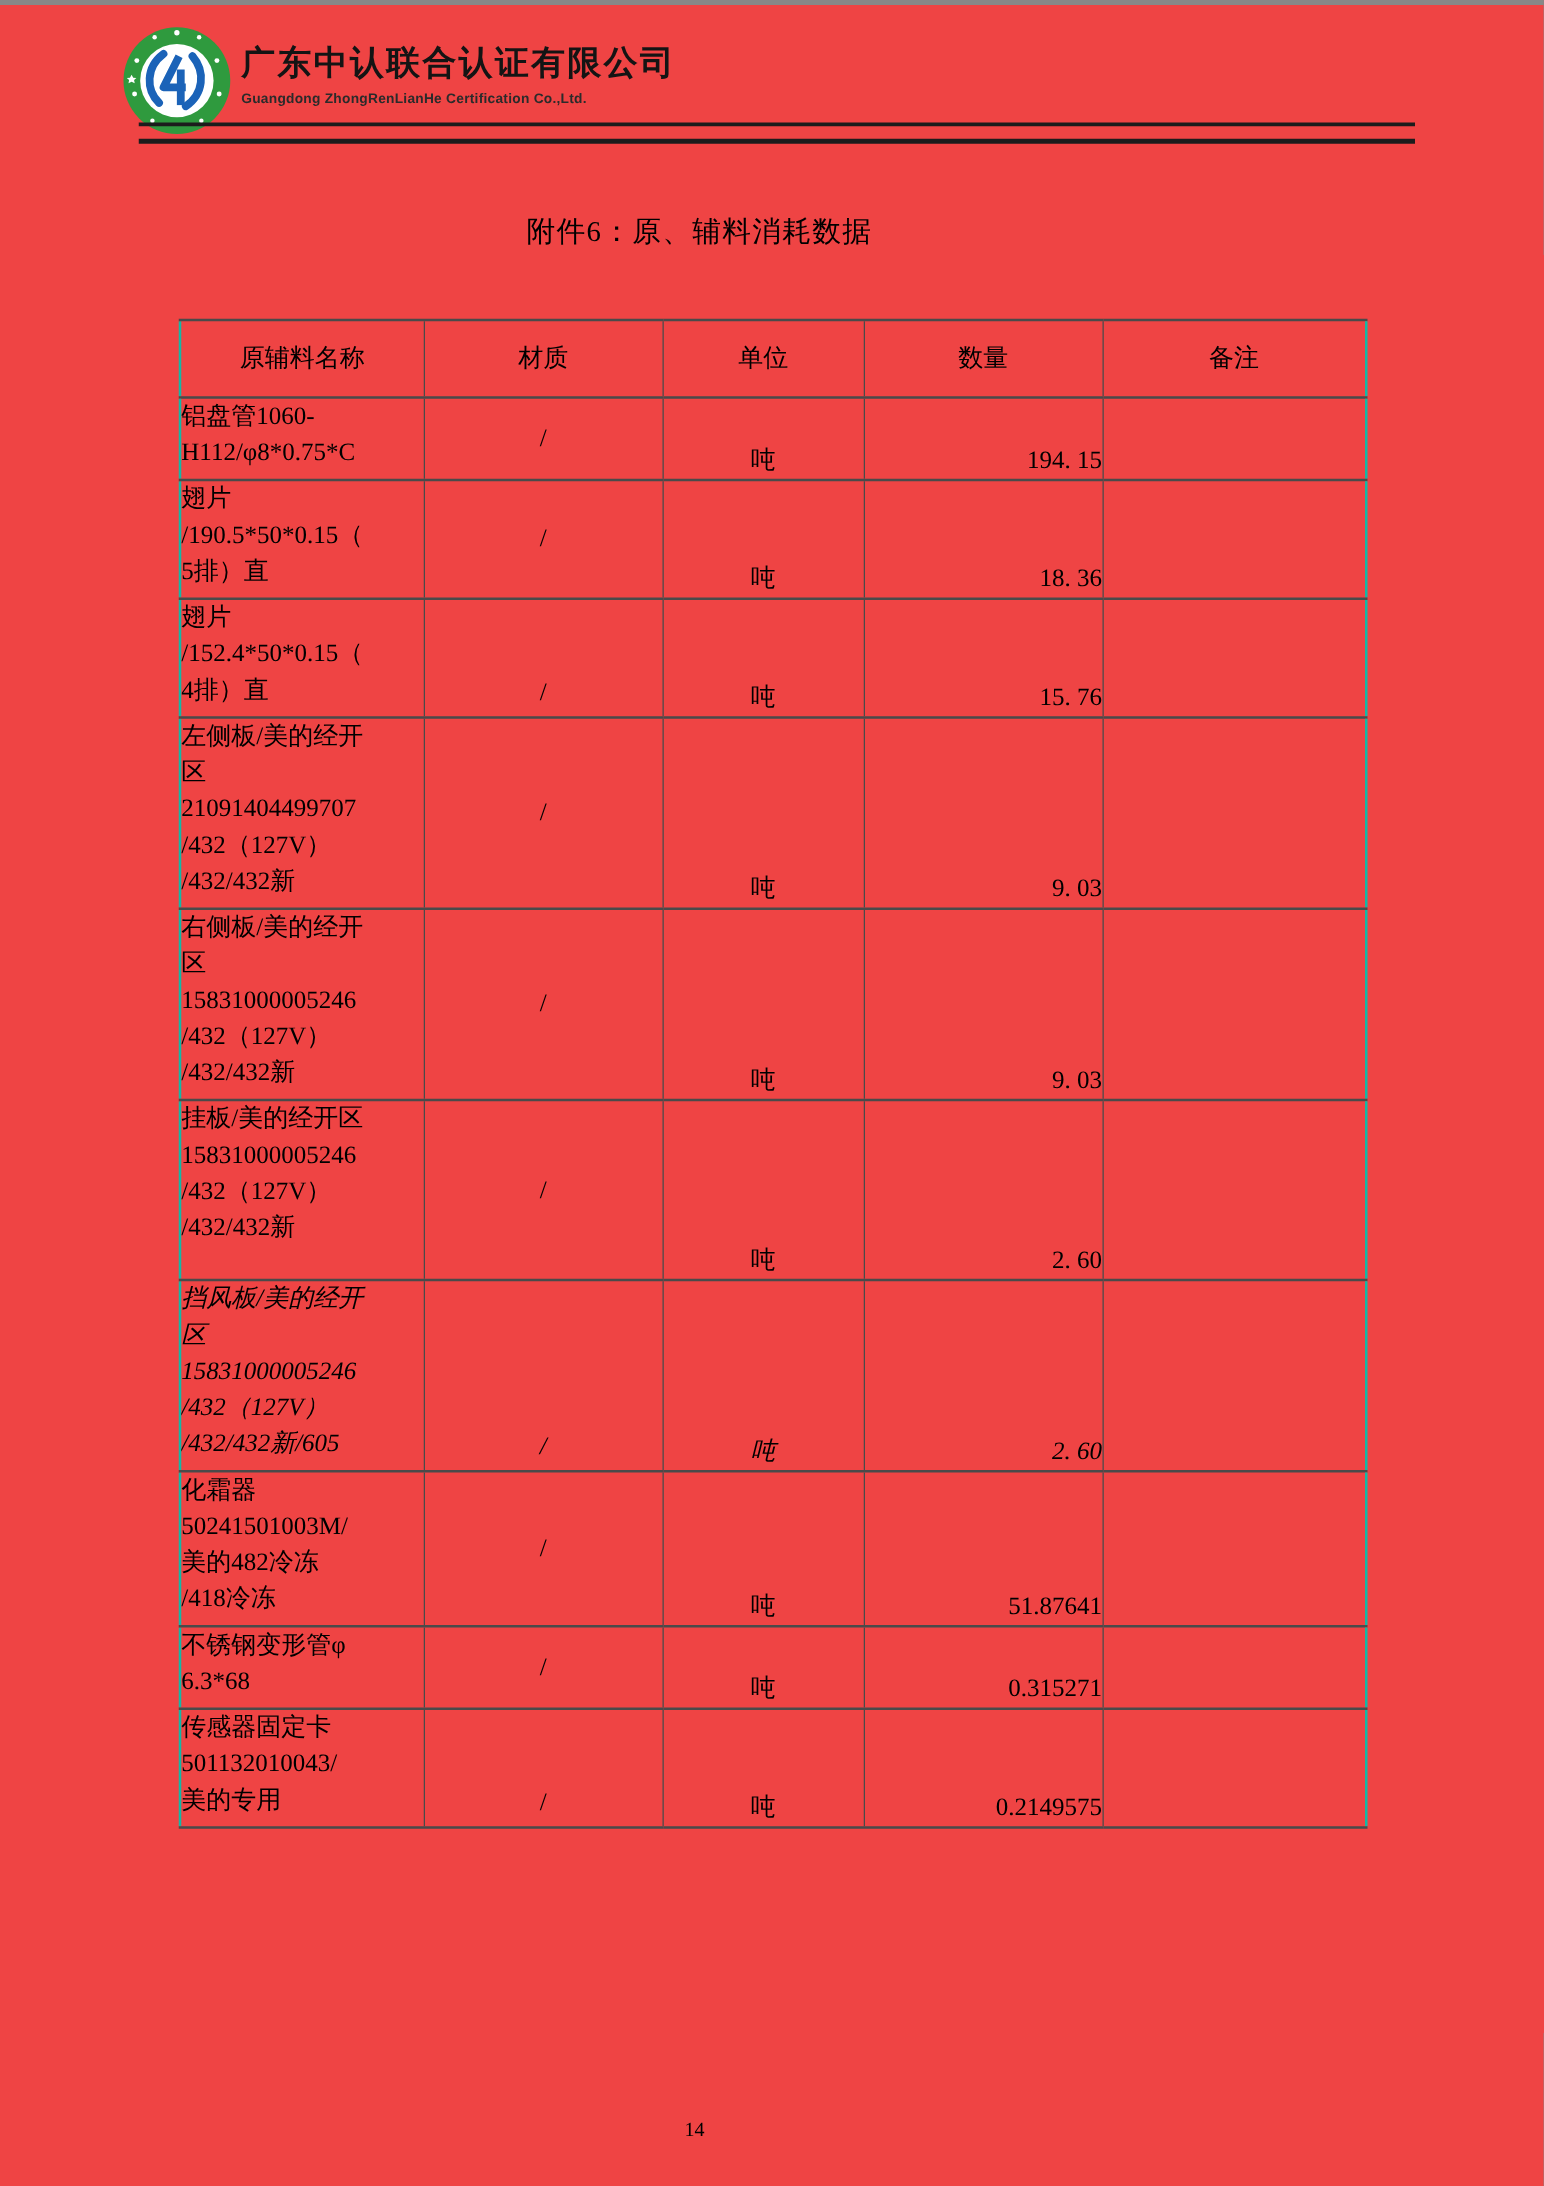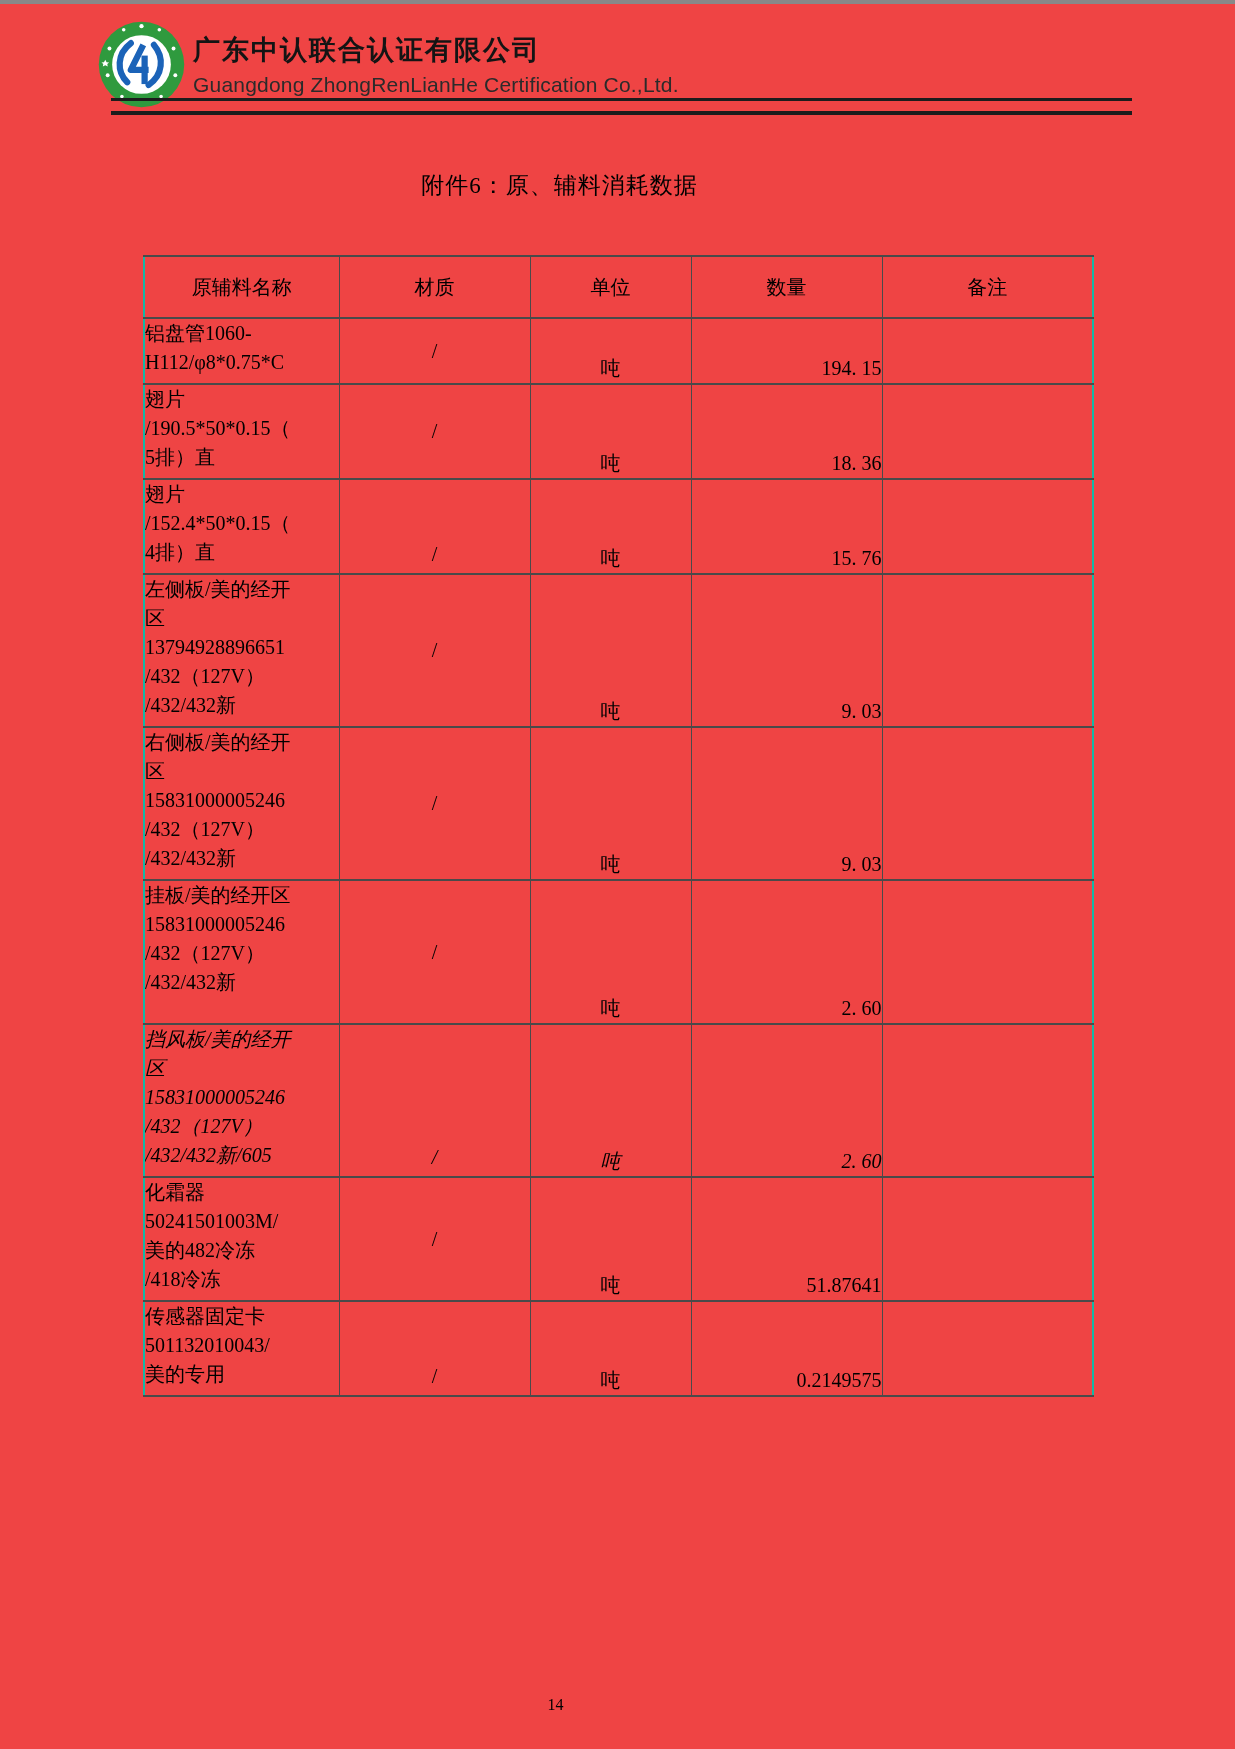--- a/index.html
+++ b/index.html
@@ -17,21 +17,21 @@
   .logo{position:absolute;left:97px;top:16px;width:89px;height:89px;}
   .company-zh{
     position:absolute;left:193px;top:28px;
     font-family:"Liberation Sans","DejaVu Sans",sans-serif;
     font-weight:bold;font-size:27px;letter-spacing:2px;color:#141414;
     white-space:nowrap;
   }
   .company-en{
     position:absolute;left:193px;top:69px;
     font-family:"Liberation Sans","DejaVu Sans",sans-serif;
-    font-size:21px;color:#2b2b2b;letter-spacing:.2px;white-space:nowrap;
+    font-size:11px;color:#2b2b2b;letter-spacing:.2px;white-space:nowrap;font-weight:bold;
   }
   .head-rule{
     position:absolute;left:111px;top:94px;width:1021px;height:10px;
     border-top:3px solid #1c1c1c;border-bottom:4px solid #1c1c1c;
   }
   
   .doc-title{
     position:absolute;top:166px;left:0;width:1235px;
     text-align:center;transform:translateX(-58px);
     font-size:23px;letter-spacing:1px;color:#000;
@@ -139,21 +139,21 @@
 /152.4*50*0.15（
 4排）直</td>
             <td class="c-mat v-bot">/</td>
             <td class="c-unit">吨</td>
             <td class="c-qty">15. 76</td>
             <td class="c-rem"></td>
           </tr>
           <tr style="height: 153px;">
             <td class="c-name">左侧板/美的经开
 区
-13794928896651
+21091404499707
 /432（127V）
 /432/432新</td>
             <td class="c-mat v-mid">/</td>
             <td class="c-unit">吨</td>
             <td class="c-qty">9. 03</td>
             <td class="c-rem"></td>
           </tr>
           <tr style="height: 153px;">
             <td class="c-name">右侧板/美的经开
 区
@@ -189,20 +189,28 @@
           <tr style="height: 124px;">
             <td class="c-name">化霜器
 50241501003M/
 美的482冷冻
 /418冷冻</td>
             <td class="c-mat v-mid">/</td>
             <td class="c-unit">吨</td>
             <td class="c-qty">51.87641</td>
             <td class="c-rem"></td>
           </tr>
+          <tr style="height: 66px;">
+            <td class="c-name">不锈钢变形管φ
+6.3*68</td>
+            <td class="c-mat v-mid">/</td>
+            <td class="c-unit">吨</td>
+            <td class="c-qty">0.315271</td>
+            <td class="c-rem"></td>
+          </tr>
           <tr style="height: 95px; border-radius: 11px;">
             <td class="c-name">传感器固定卡
 501132010043/
 美的专用</td>
             <td class="c-mat v-bot">/</td>
             <td class="c-unit">吨</td>
             <td class="c-qty">0.2149575</td>
             <td class="c-rem"></td>
           </tr>
         </tbody>

